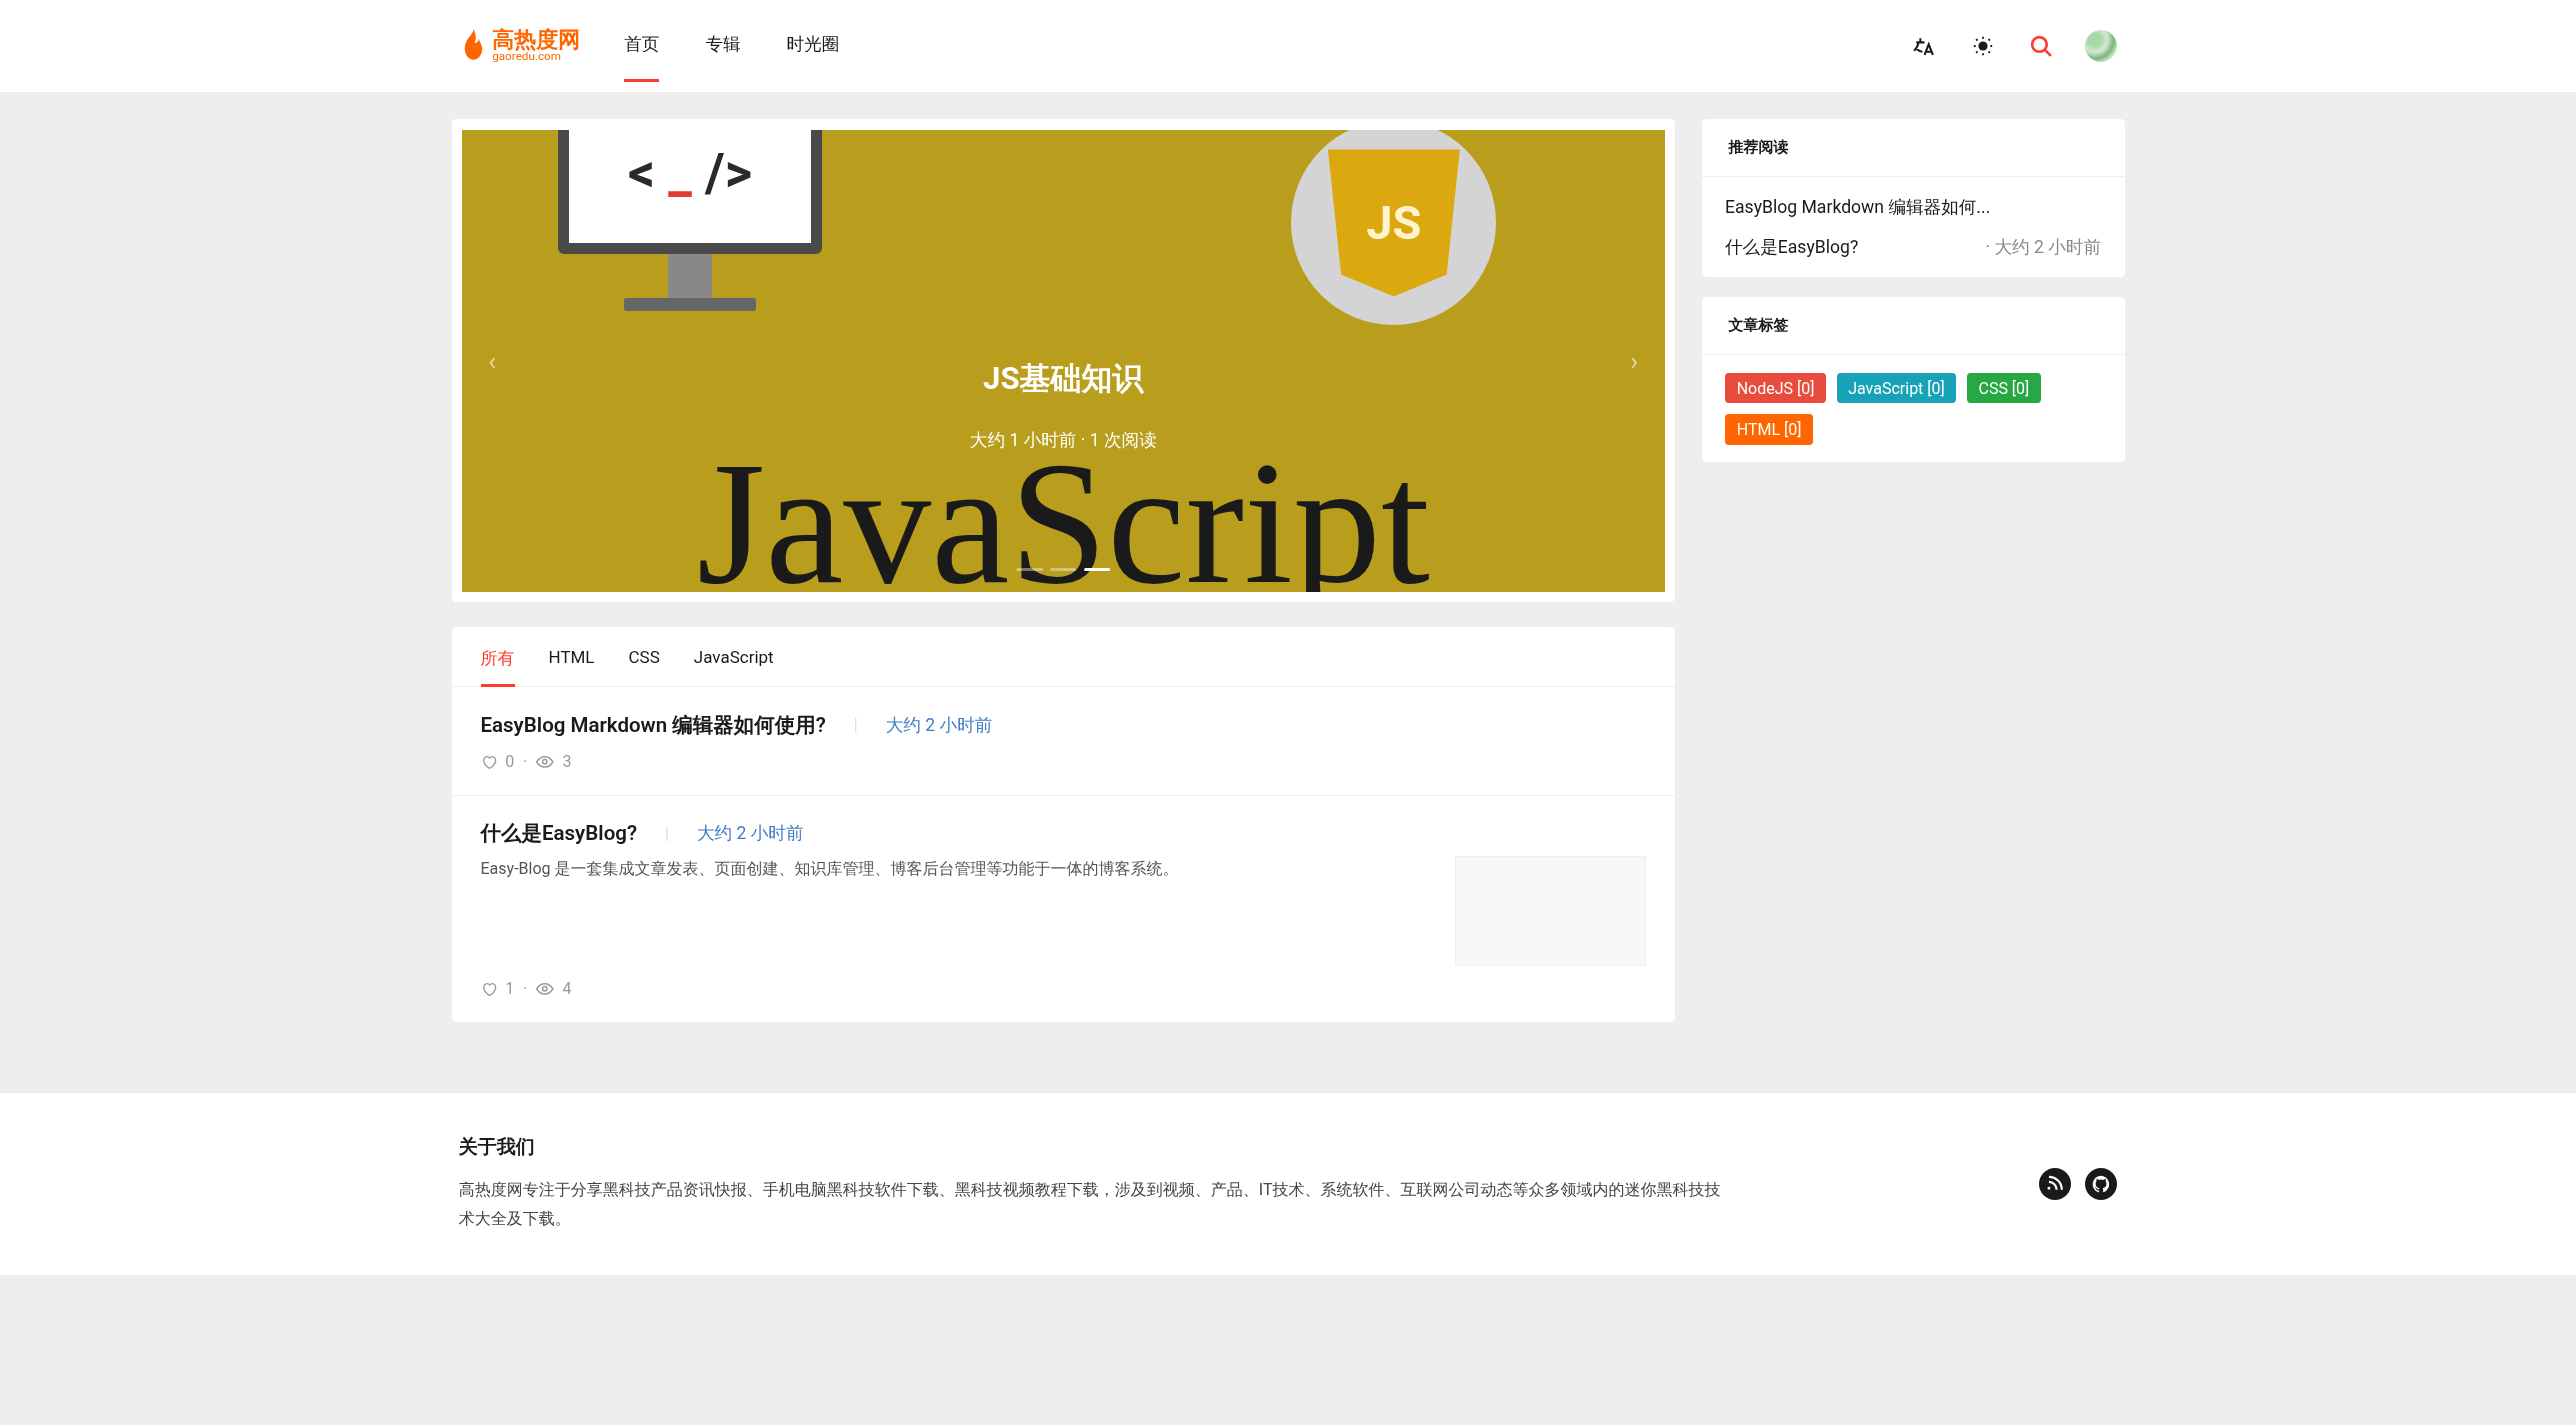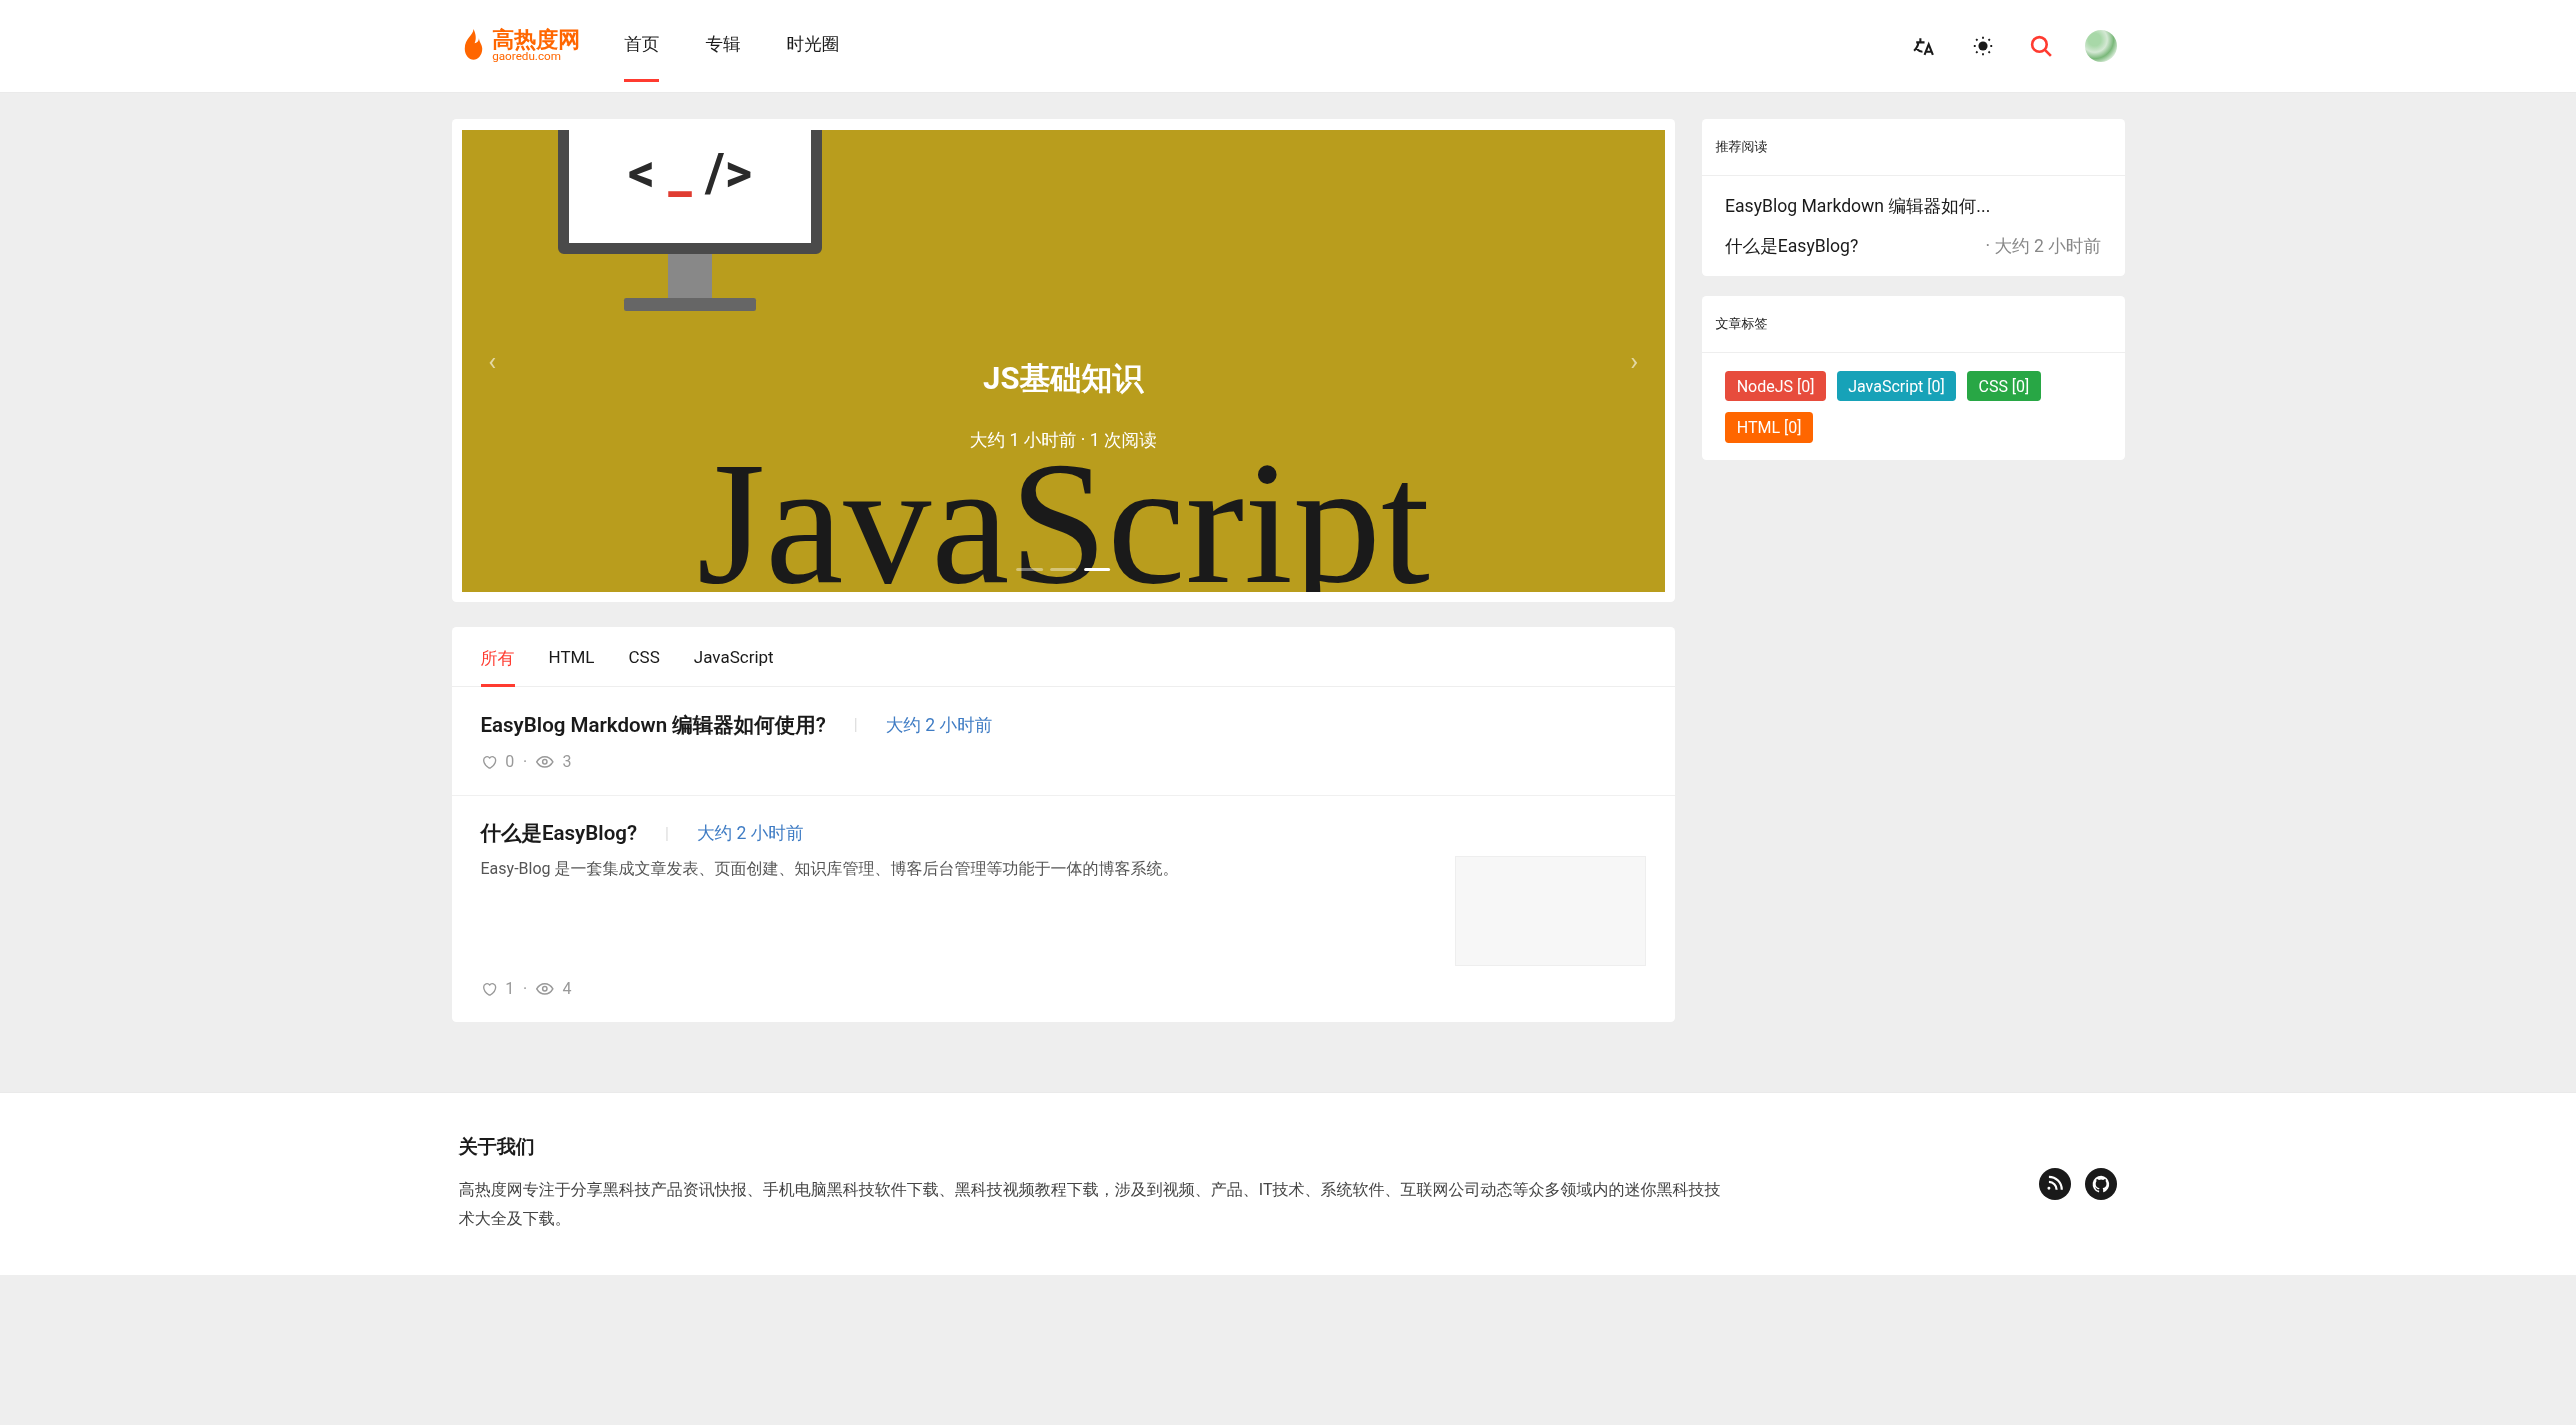--- a/index.html
+++ b/index.html
@@ -58,21 +58,21 @@
 .post-title { font-size: 20.5px; font-weight: 600; color: #1a1a1a; cursor: pointer; }
 .post-divider { color: #ddd; font-size: 16px; }
 .post-time { font-size: 17.6px; color: #3f7cc4; }
 .post-body { display: flex; gap: 22px; align-items: flex-start; }
 .post-excerpt { font-size: 16px; color: #555; line-height: 1.6; flex: 1; margin-bottom: 13.2px; }
 .post-thumb { width: 191px; height: 110px; background: #f7f7f7; border: 0.7px solid #eee; flex-shrink: 0; }
 .post-stats { display: flex; align-items: center; gap: 8.8px; color: #999; font-size: 16px; margin-top: 13.2px; }
 .stat-icon { display: inline-flex; align-items: center; }
 
 .sidebar-card { background: #fff; border-radius: 4.4px; margin-bottom: 20.5px; }
-.sidebar-header { padding: 19px 14px; border-bottom: 0.7px solid #eee; font-size: 13px; font-weight: 400; }
+.sidebar-header { padding: 19px 27px; border-bottom: 0.7px solid #eee; font-size: 15px; font-weight: 700; }
 .sidebar-body { padding: 17.6px 23.5px; }
 .rec-item { display: flex; align-items: center; justify-content: space-between; margin-bottom: 16px; font-size: 17.6px; }
 .rec-item:last-child { margin-bottom: 0; }
 .rec-title { color: #1a1a1a; cursor: pointer; white-space: nowrap; overflow: hidden; text-overflow: ellipsis; flex: 1; }
 .rec-time { color: #888; margin-left: 11.7px; flex-shrink: 0; }
 .tags { display: flex; flex-wrap: wrap; gap: 10.3px; }
 .tag { padding: 5.9px 11.7px; border-radius: 3.7px; color: #fff; font-size: 16px; cursor: pointer; }
 
 .footer { background: #fff; border-top: 0.7px solid #eaeaea; margin-top: 44px; }
 .footer-inner { max-width: 1673px; margin: 0 auto; padding: 41px 7.3px; display: flex; justify-content: space-between; }
@@ -129,20 +129,25 @@
     <div class="carousel">
       <div class="carousel-inner">
         <div class="carousel-art">
           <div class="monitor">
             <div class="monitor-screen">
                 <span class="monitor-code">&lt; <span class="underscore">_</span> /&gt;</span>
               </div>
             <div class="monitor-stand"></div>
             <div class="monitor-base"></div>
           </div>
+          <div class="js-badge">
+              <div class="js-shield">
+                <span class="js-shield-text">JS</span>
+              </div>
+            </div>
           <div class="carousel-js-text">JavaScript</div>
         </div>
         <div class="carousel-title">JS基础知识</div>
         <div class="carousel-meta">大约 1 小时前 · 1 次阅读</div>
         <div class="carousel-arrow left">‹</div>
         <div class="carousel-arrow right">›</div>
         <div class="carousel-dots" id="carousel-dots">
             <div class="carousel-dot"></div>
             <div class="carousel-dot"></div>
             <div class="carousel-dot active"></div>

